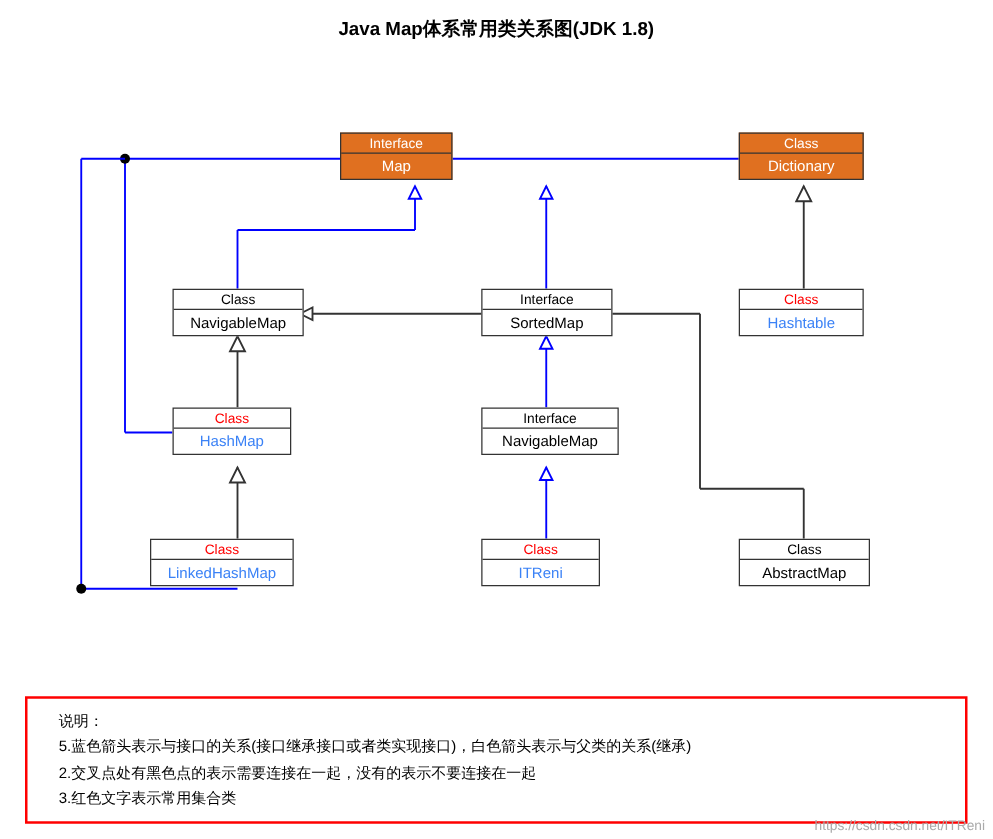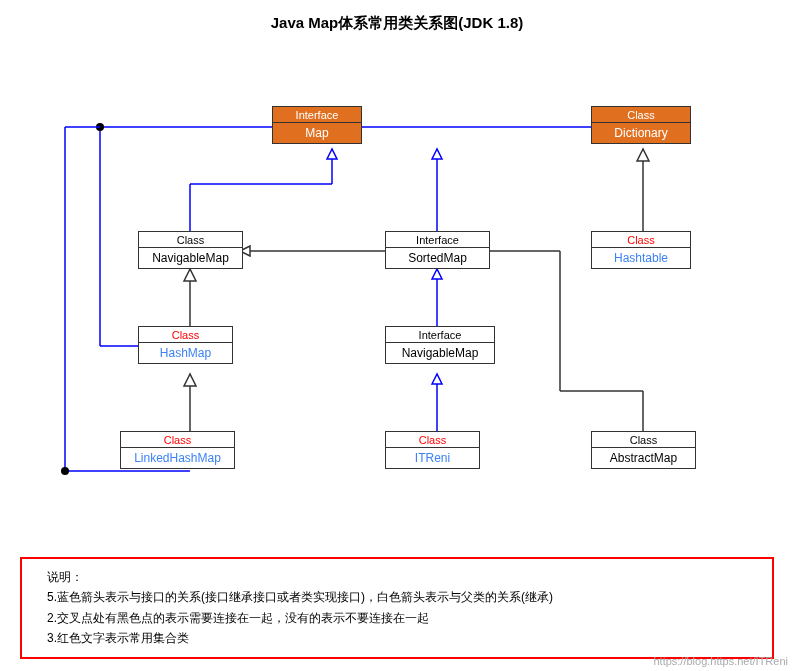--- a/index.html
+++ b/index.html
@@ -193,14 +193,14 @@
 
   </div>
 
   <div class="legend-box">
     <div>说明：</div>
     <div>5.蓝色箭头表示与接口的关系(接口继承接口或者类实现接口)，白色箭头表示与父类的关系(继承)</div>
     <div>2.交叉点处有黑色点的表示需要连接在一起，没有的表示不要连接在一起</div>
     <div>3.红色文字表示常用集合类</div>
   </div>
 
-  <div class="watermark">https://blog.https.net/ITReni</div>
+  <div class="watermark">https://csdn.csdn.net/ITReni</div>
 </div>
 
 </body></html>

